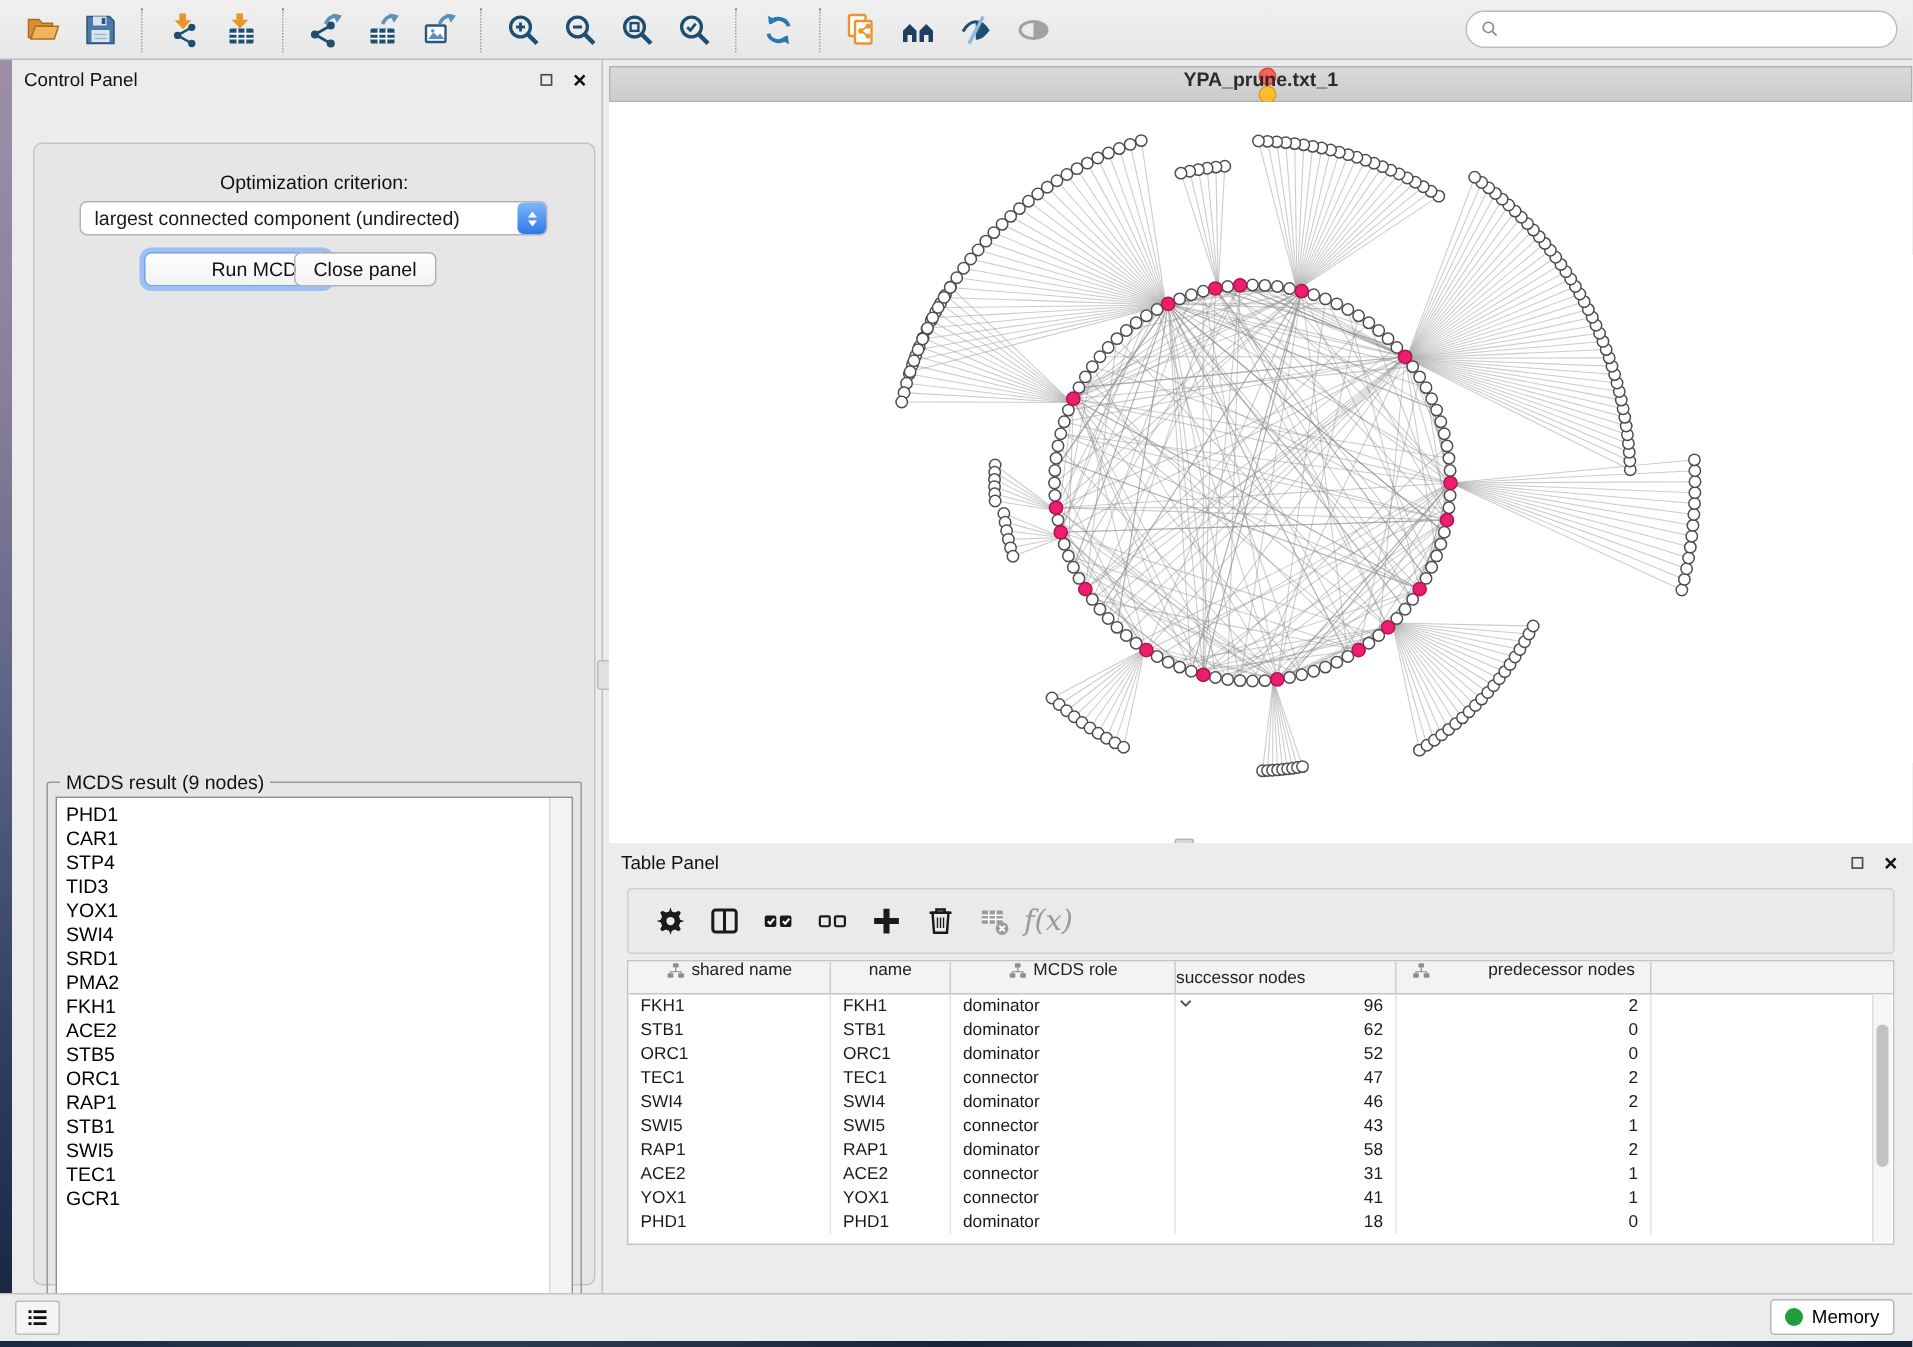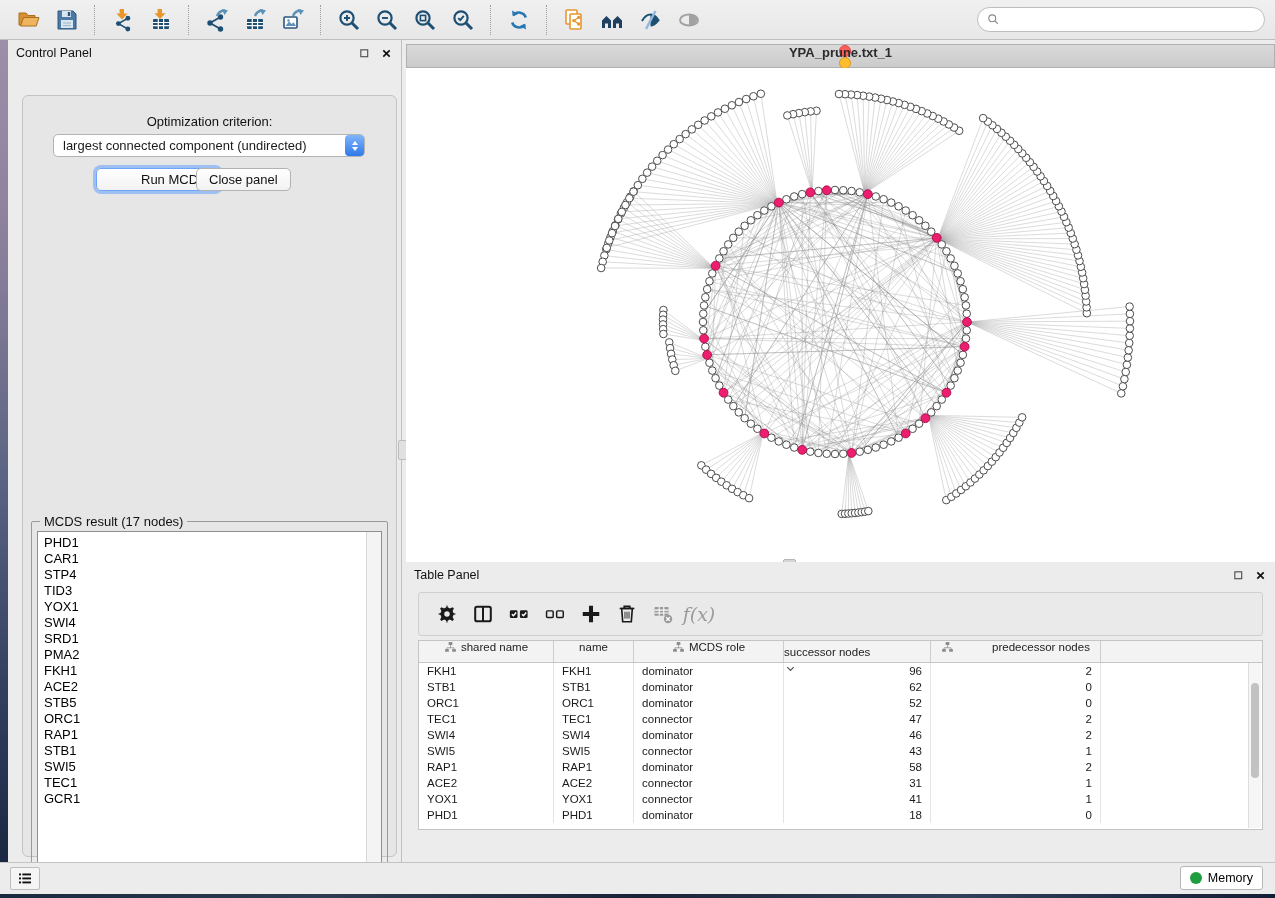--- a/index.html
+++ b/index.html
@@ -285,21 +285,21 @@
       <span class="val">largest connected component (undirected)</span>
       <span class="stepper">
           <span class="tri-up"></span>
           <span class="tri-dn"></span>
         </span>
     </div>
     <div class="abs" id="opt-label">Optimization criterion:</div>
     <button class="mac-btn" id="run-btn">Run MCDS</button>
     <button class="mac-btn" id="close-btn">Close panel</button>
     <div class="abs" id="mcds-group">
-      <div id="mcds-legend">MCDS result (17 nodes)</div>
+      <div id="mcds-legend">MCDS result (9 nodes)</div>
       <div id="mcds-list">
         <div id="mcds-items">
             <div>PHD1</div>
             <div>CAR1</div>
             <div>STP4</div>
             <div>TID3</div>
             <div>YOX1</div>
             <div>SWI4</div>
             <div>SRD1</div>
             <div>PMA2</div>

